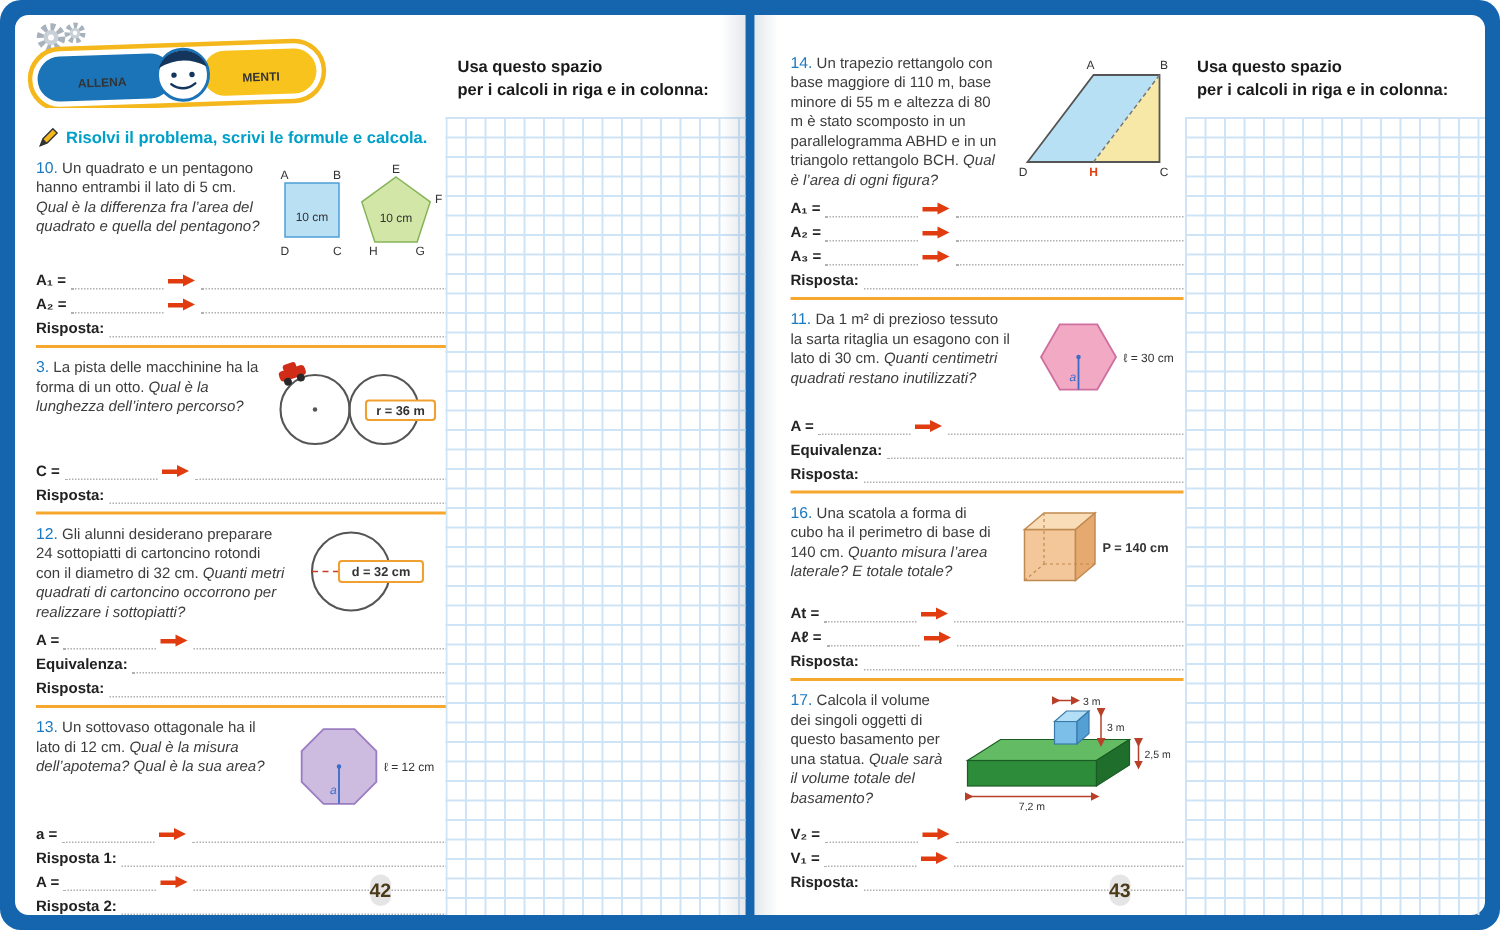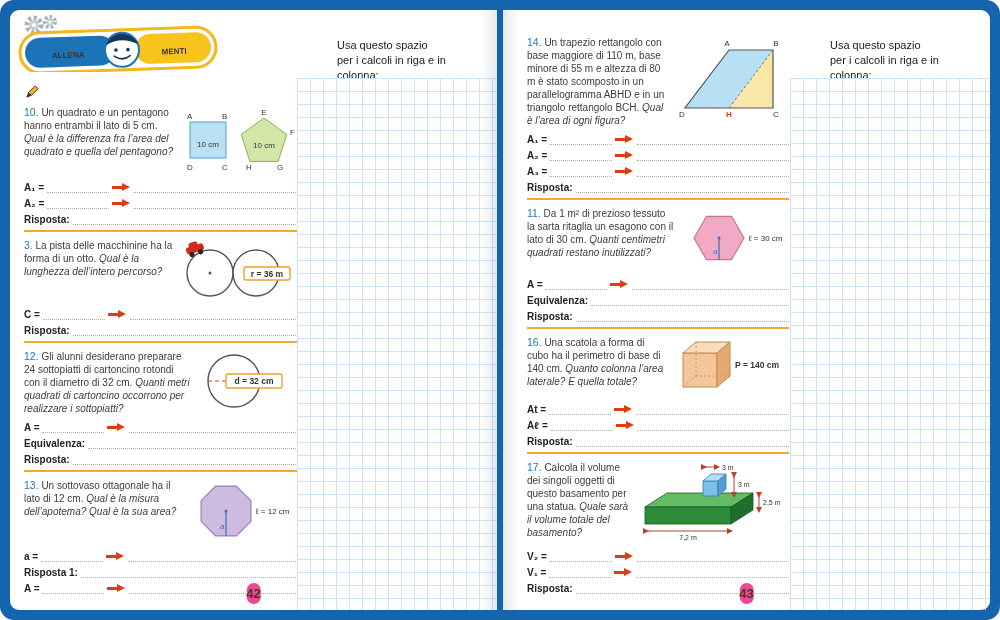--- a/index.html
+++ b/index.html
@@ -12,21 +12,21 @@
   #page-left::after { content:""; position:absolute; right:0; top:0; bottom:0; width:16px;
     background: linear-gradient(to right, rgba(90,110,135,0), rgba(90,110,135,.16)); pointer-events:none; }
   #page-right::before { content:""; position:absolute; left:0; top:0; bottom:0; width:16px;
     background: linear-gradient(to left, rgba(90,110,135,0), rgba(90,110,135,.16)); pointer-events:none; }
 
   .logo { position: absolute; top: 4px; left: 8px; }
   .instruction { position: absolute; top: 74px; left: 14px; display: flex; align-items: center; gap: 5px; }
   .instruction span { color: #00a0c8; font-weight: bold; font-size: 11px; }
 
   .calc-col { position: absolute; top: 0; right: 0; bottom: 0; width: 200px; }
-  .calc-header { padding: 28px 10px 8px 8px; font-size: 11px; font-weight: normal; color: #1a1a1a; line-height: 1.35; margin-left: 32px; }
+  .calc-header { padding: 28px 10px 8px 8px; font-size: 11px; font-weight: bold; color: #1a1a1a; line-height: 1.35; }
   .calc-grid { position: absolute; top: 68px; bottom: 0; left: 0; right: 0;
     background-image: linear-gradient(to right, #cde3f6 1px, transparent 1px),
                       linear-gradient(to bottom, #cde3f6 1px, transparent 1px);
     background-size: 13px 13px; }
 
   .problems { position: absolute; }
   #page-left  .problems { left: 14px; top: 96px; width: 274px; }
   #page-right .problems { left: 24px; top: 26px; width: 262px; }
 
   .ptext { font-size: 10px; line-height: 13px; color: #3c3c3c; }
@@ -38,21 +38,21 @@
   .alabel { font-weight: bold; color: #222; font-size: 10px; white-space: nowrap; padding-right: 3px; }
   .dots { flex: 1 1 auto; border-bottom: 1.5px dotted #b0b0b0; height: 12px; }
   .dots.short { flex: 0 0 62px; }
   .arrow { flex: 0 0 19px; position: relative; height: 10px; margin: 0 3px 1px; }
   .arrow::before { content:""; position:absolute; left:0; top:4px; width:11px; height:2.6px; background:#e03c10; }
   .arrow::after { content:""; position:absolute; left:10px; top:0.6px; width:0; height:0;
     border-left:8px solid #e03c10; border-top:4.4px solid transparent; border-bottom:4.4px solid transparent; }
   .sep { border-top: 2.5px solid #f5a82d; margin: 5px 0 7px; }
 
   .page-num { position: absolute; bottom: 6px; left: 50%; transform: translateX(-50%);
-    background: #ec4899; color: #4a3a18; font-weight: bold; font-size: 13px;
+    background: #e5e5e5; color: #4a3a18; font-weight: bold; font-size: 13px;
     padding: 3px 0; border-radius: 7px; }
 
   svg text { font-family: "Liberation Sans", sans-serif; font-size: 8px; fill: #333; }
   svg text.blab { fill: #3a6cc8; font-style: italic; }
   svg text.boxlab { font-weight: bold; font-size: 8.5px; }
   svg text.redlab { fill: #e04010; font-weight: bold; }
   svg text.dimlab { font-size: 7px; }
 </style>
 </head>
 <body>
@@ -82,20 +82,21 @@
           <circle cx="110" cy="36" r="1.8" fill="#14355c"></circle>
         <path d="M96,42 Q104,48 112,42" fill="none" stroke="#14355c" stroke-width="1.6" stroke-linecap="round"></path>
       </g>
     </svg>
 
     <div class="instruction">
       <svg width="15" height="15" viewBox="0 0 16 16">
         <path d="M3,14 L5,9 L12,2 L15,5 L8,12 Z" fill="#f5b81c" stroke="#333" stroke-width="1"></path>
         <path d="M3,14 L5,9 L8,12 Z" fill="#333"></path>
       </svg>
+      <span>Risolvi il problema, scrivi le formule e calcola.</span>
     </div>
 
     <div class="problems">
 
       <div class="problem">
         <svg class="fig" width="118" height="66" viewBox="0 0 118 66">
           <rect x="10" y="16" width="36" height="36" fill="#b9e0f3" stroke="#4d9fd6"></rect>
           <text x="7" y="13">A</text>
           <text x="42" y="13">B</text>
           <text x="7" y="64">D</text>
@@ -224,20 +225,24 @@
           <div class="arow">
             <span class="alabel">Risposta 1:</span>
             <span class="dots"></span>
           </div>
           <div class="arow">
             <span class="alabel">A =</span>
             <span class="dots short"></span>
             <span class="arrow"></span>
             <span class="dots"></span>
           </div>
+          <div class="arow">
+            <span class="alabel">Risposta 2:</span>
+            <span class="dots"></span>
+          </div>
         </div>
       </div>
 
     </div>
 
     <div class="calc-col">
       <div class="calc-header">
         <span>Usa questo spazio</span><br>
         <span>per i calcoli in riga e in colonna:</span>
       </div>
@@ -333,21 +338,21 @@
           <polygon points="12,17 25,6 59,6 46,17" fill="#f9ddb8" stroke="#c08a50"></polygon>
           <polygon points="46,17 59,6 59,40 46,51" fill="#e6aa70" stroke="#c08a50"></polygon>
           <line x1="12" y1="51" x2="25" y2="40" stroke="#c08a50" stroke-width="0.8" stroke-dasharray="2 2"></line>
           <line x1="25" y1="40" x2="25" y2="6" stroke="#c08a50" stroke-width="0.8" stroke-dasharray="2 2"></line>
           <line x1="25" y1="40" x2="59" y2="40" stroke="#c08a50" stroke-width="0.8" stroke-dasharray="2 2"></line>
           <text x="64" y="32" class="boxlab">P = 140 cm</text>
         </svg>
         <p class="ptext">
           <span class="pnum">16.</span>
           <span>Una scatola a forma di cubo ha il perimetro di base di 140 cm.</span>
-          <em>Quanto colonna l’area laterale? E quella totale?</em>
+          <em>Quanto misura l’area laterale? E totale totale?</em>
         </p>
         <div class="rows">
           <div class="arow">
             <span class="alabel">At =</span>
             <span class="dots short"></span>
             <span class="arrow"></span>
             <span class="dots"></span>
           </div>
           <div class="arow">
             <span class="alabel">Aℓ =</span>

